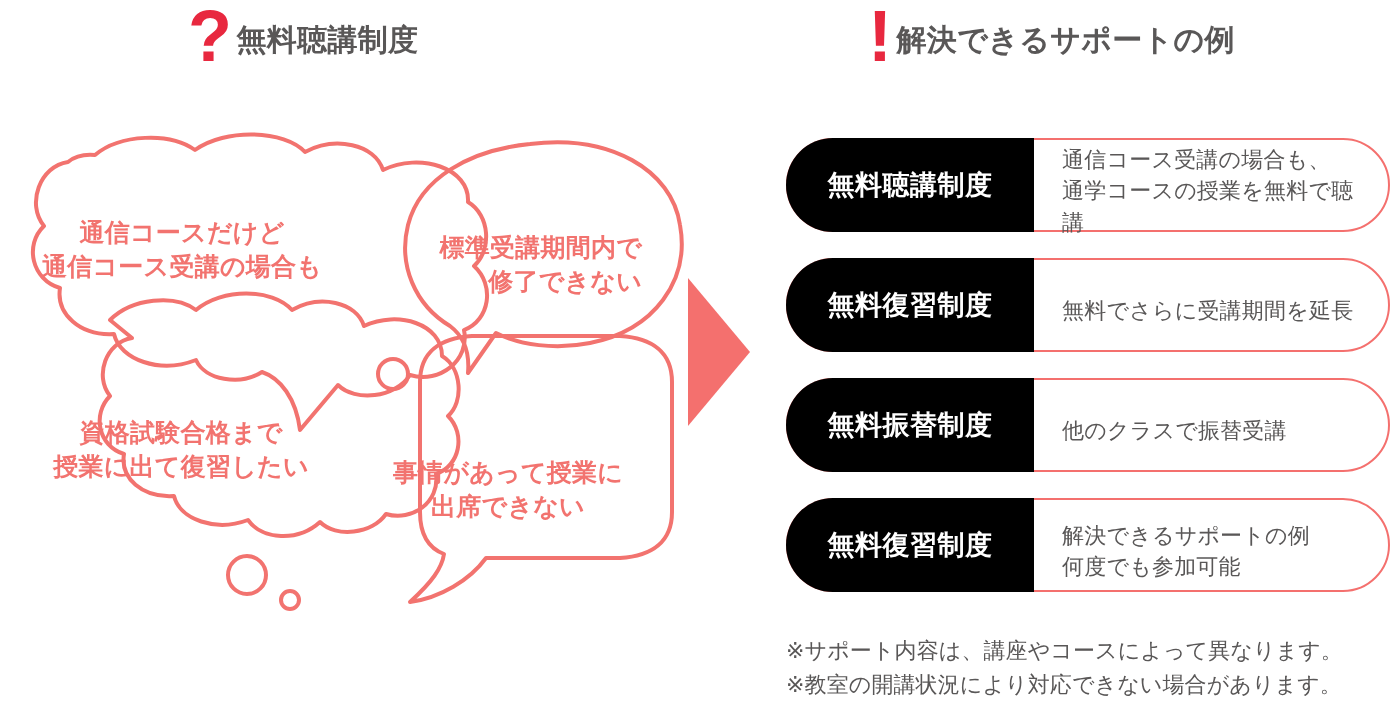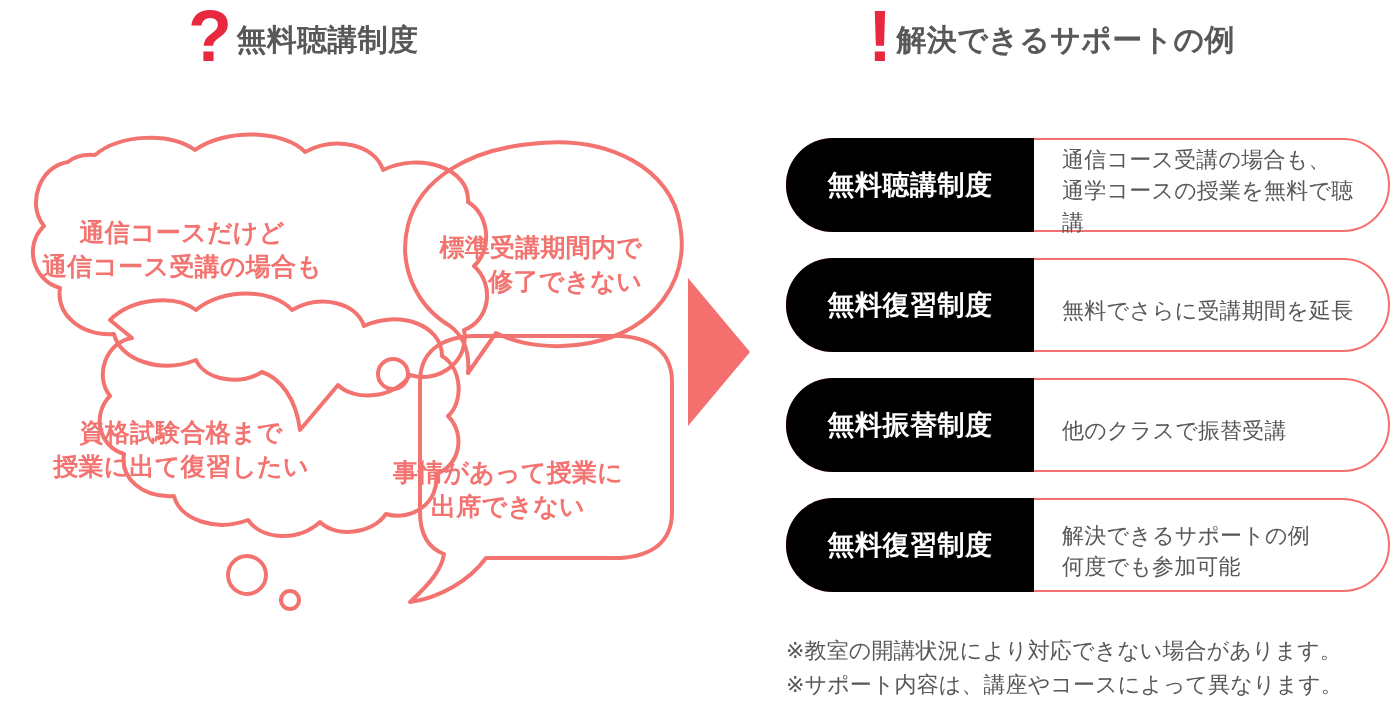--- a/index.html
+++ b/index.html
@@ -263,15 +263,15 @@
   <div class="card">
     <div class="card-body"></div>
     <div class="card-label">無料復習制度</div>
     <div class="card-desc">解決できるサポートの例
 何度でも参加可能</div>
   </div>
 
 </div>
 
 <div id="notes">
+  <div class="note">※サポート内容は、講座やコースによって異なります。</div>
   <div class="note">※教室の開講状況により対応できない場合があります。</div>
-  <div class="note">※サポート内容は、講座やコースによって異なります。</div>
 </div>
 
 </body></html>

